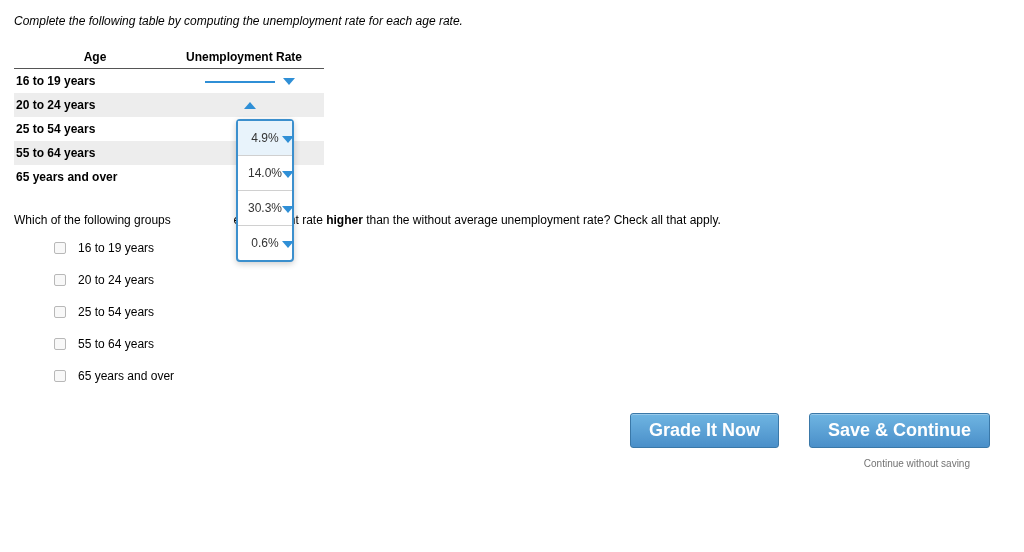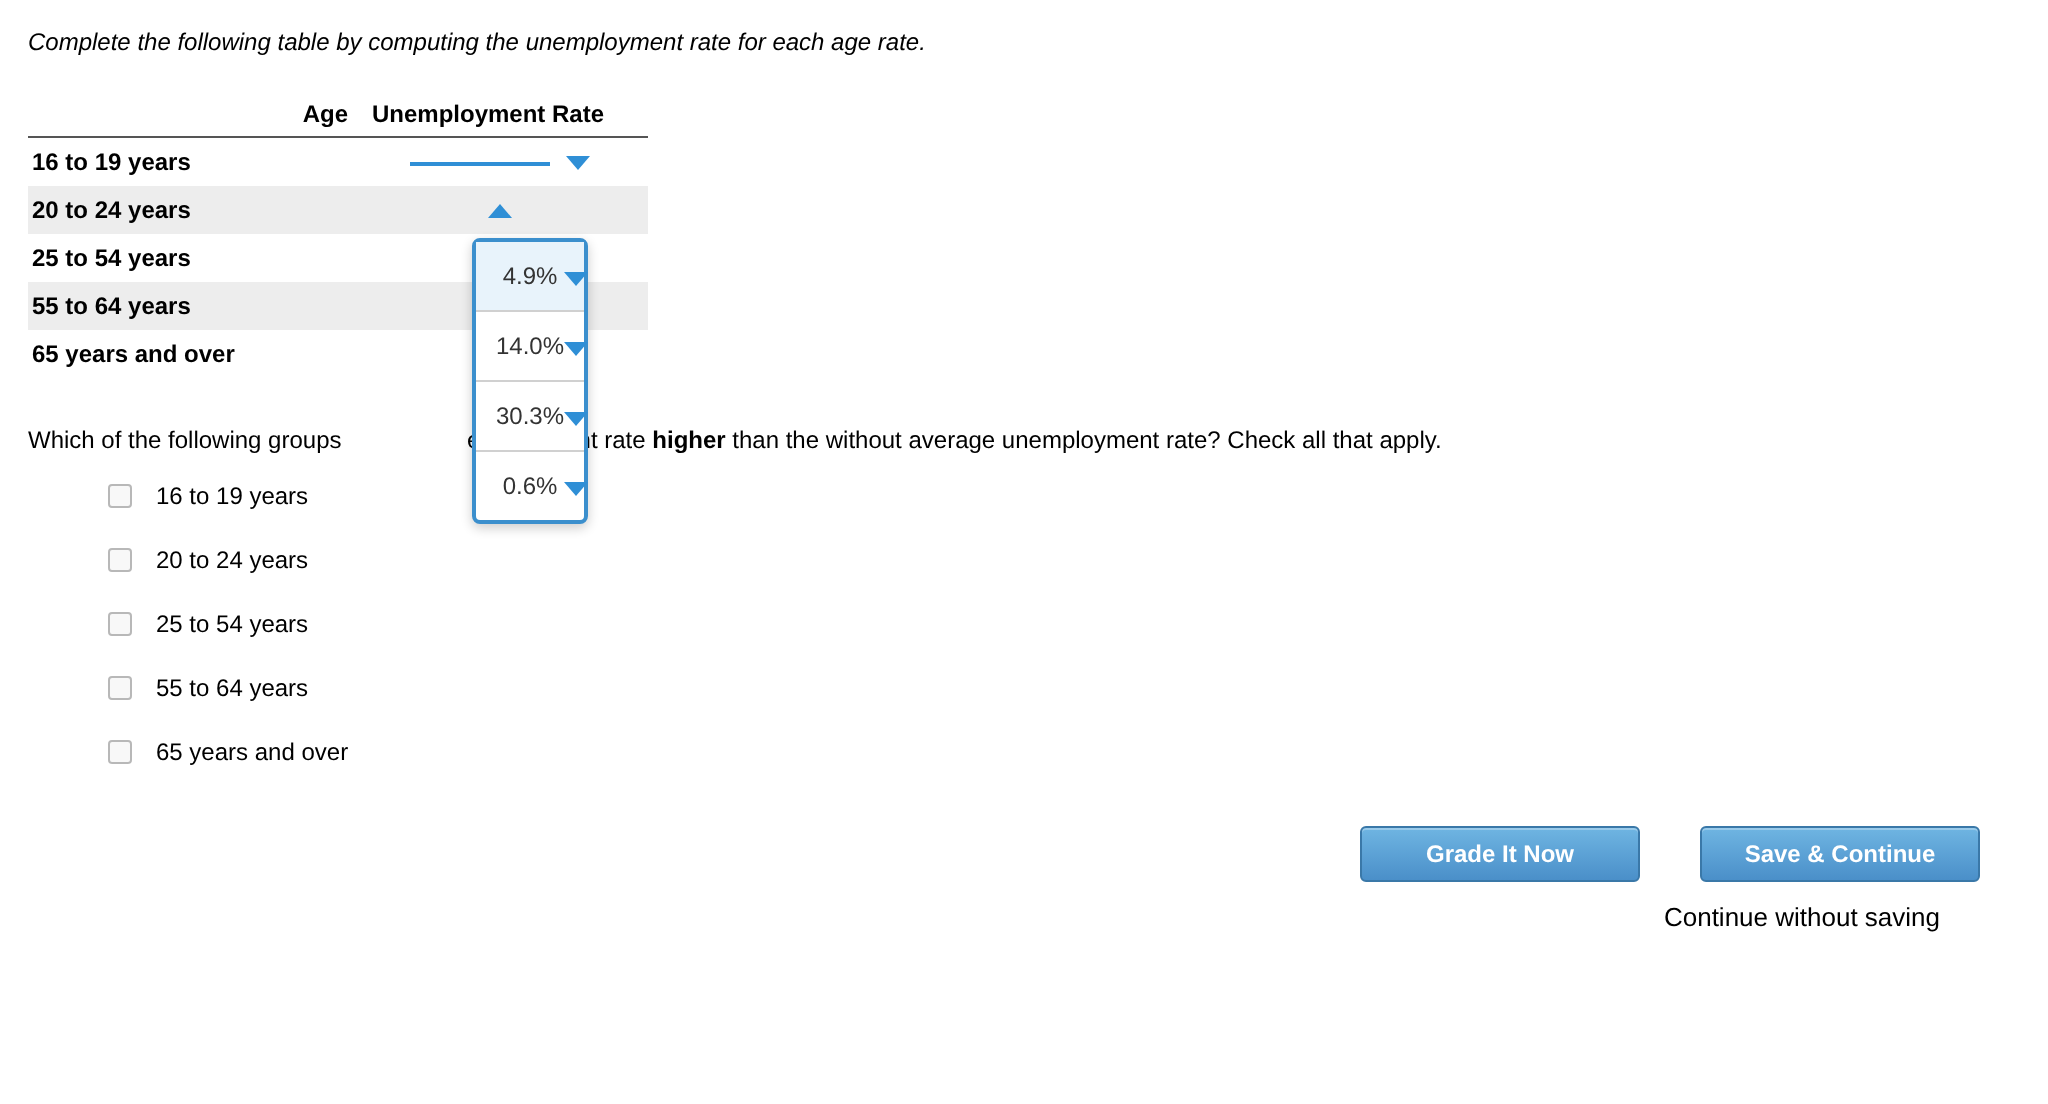--- a/index.html
+++ b/index.html
@@ -14,21 +14,21 @@
   .instruction {
     font-style: italic;
     margin-bottom: 18px;
     color: #000;
   }
   .tbl {
     border-collapse: collapse;
     margin-bottom: 18px;
   }
   .tbl th {
-    text-align: right;
+    text-align: center;
     font-weight: bold;
     padding: 4px 10px 4px 2px;
     border-bottom: 1px solid #555;
     color: #000;
   }
   .tbl th:first-child { width: 170px; }
   .tbl th:nth-child(2) { width: 140px; text-align: left; }
   .tbl td {
     padding: 5px 10px 5px 2px;
     font-weight: bold;
@@ -130,38 +130,38 @@
     align-items: center;
     gap: 30px;
     margin-top: 30px;
     padding-right: 20px;
   }
   .btn {
     border: 1px solid #3a78a8;
     border-radius: 3px;
     padding: 6px 18px;
     color: #fff;
-    font-size: 12px;
+    font-size: 18px;
     font-weight: bold;
     cursor: pointer;
     background: linear-gradient(#6fb5e2, #4a8fc9);
     box-shadow: inset 0 1px 0 rgba(255,255,255,0.3);
     min-width: 140px;
     text-align: center;
   }
   .linkbar {
     display: flex;
     justify-content: flex-end;
     padding-right: 40px;
     margin-top: 10px;
   }
   .linkbar a {
-    color: #000000;
+    color: #737373;
     text-decoration: none;
-    font-size: 13px;
+    font-size: 10px;
     cursor: pointer;
   }
   .bold { font-weight: bold; }
   .ital { }
   .wrap { position: relative; }
 </style>
 </head>
 <body>
 
 <div class="wrap">

